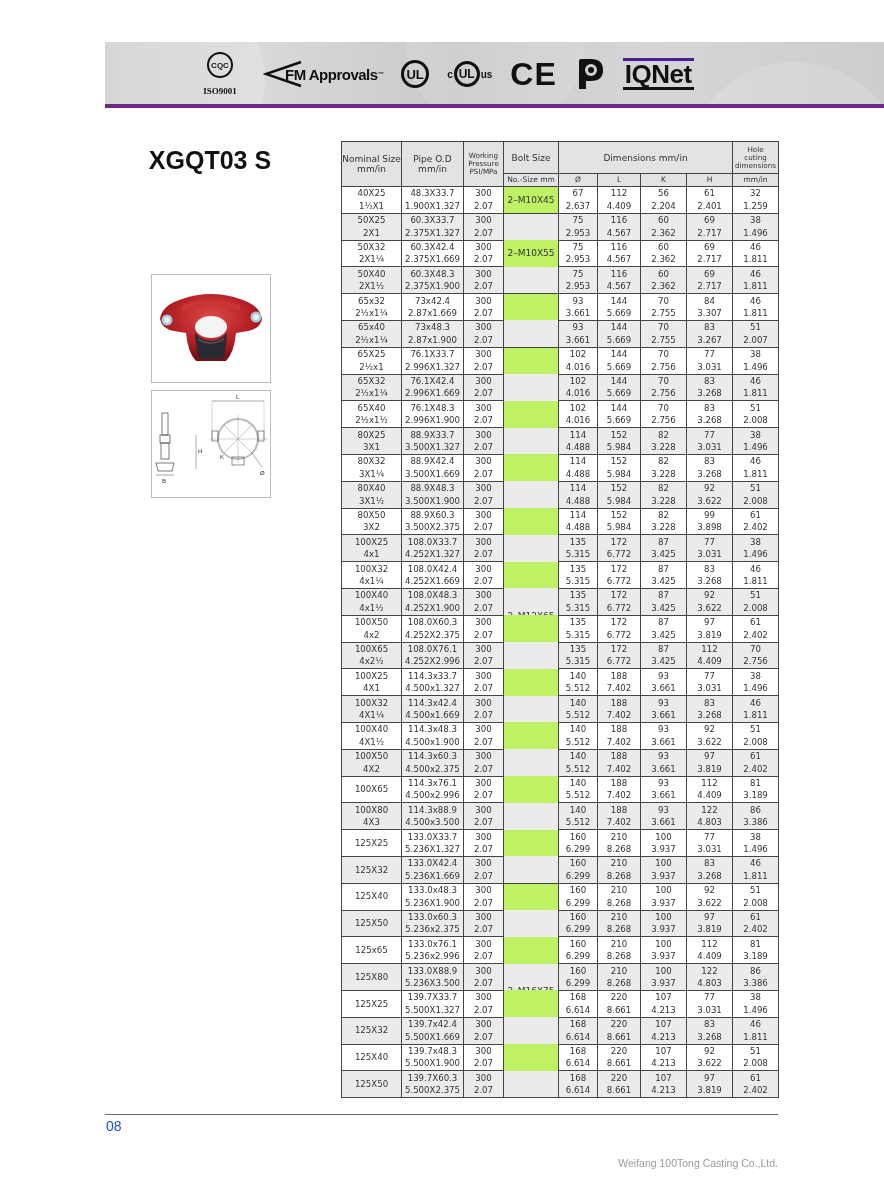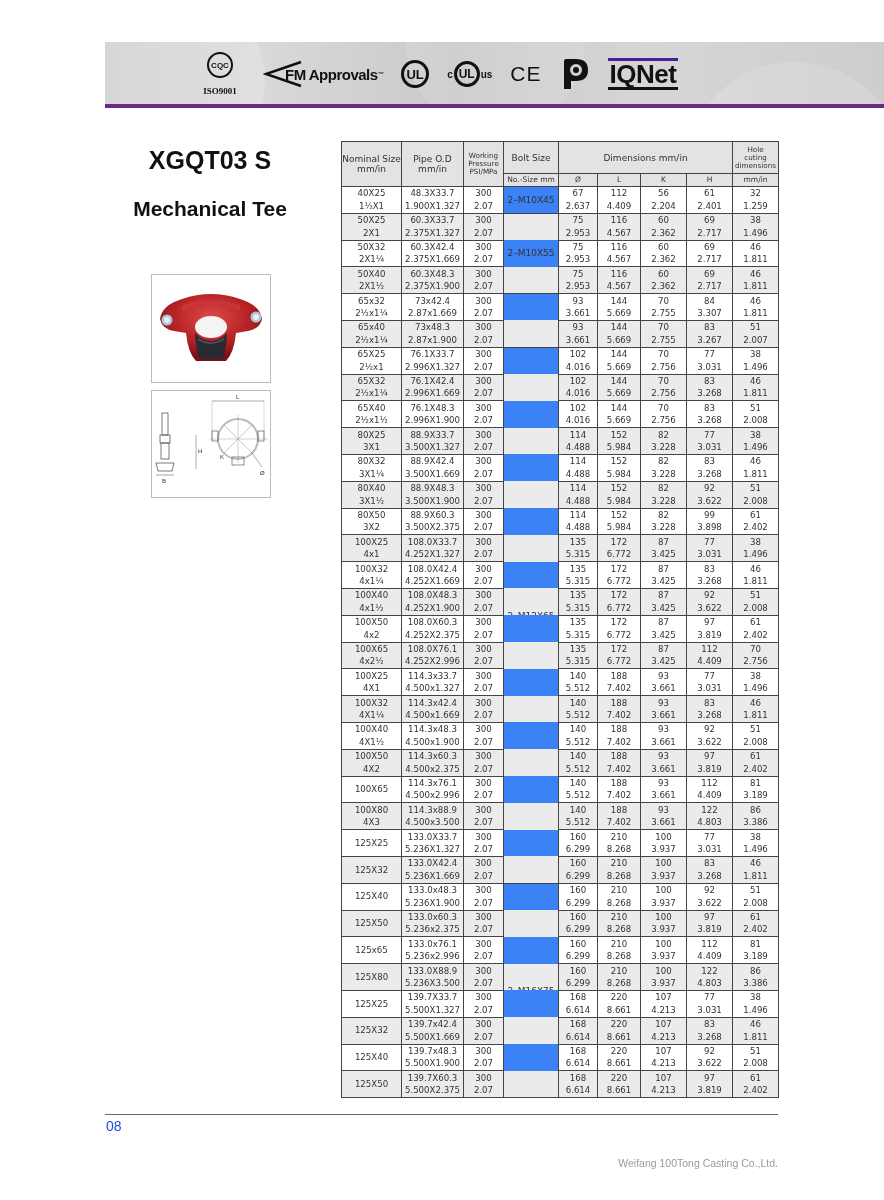--- a/index.html
+++ b/index.html
@@ -28,21 +28,21 @@
     align-items: center; justify-content: center; font-size: 8px; font-weight: bold;
   }
   .logo-cqc .iso { font-family: "Liberation Serif", serif; font-size: 9px; font-weight: bold; margin-top: 8px; }
   .logo-fm { position: relative; height: 30px; padding-left: 22px; font-size: 15px; font-family: "Liberation Sans", sans-serif; font-weight: bold; letter-spacing: -0.5px; }
   .logo-fm svg { position: absolute; left: 0; top: 0; }
   .logo-fm span { position: relative; z-index: 1; }
   .logo-fm sup { font-size: 6px; }
   .logo-ul { width: 28px; height: 28px; border: 3px solid #111; border-radius: 50%; font-size: 13px; }
   .logo-cul { font-size: 10px; gap: 1px; }
   .logo-cul .circ { width: 26px; height: 26px; border: 3px solid #111; border-radius: 50%; display: flex; align-items: center; justify-content: center; font-size: 12px; }
-  .logo-ce { font-size: 21px; font-family: "Liberation Sans", sans-serif; font-weight: normal; letter-spacing: 1px; }
+  .logo-ce { font-size: 32px; font-family: "Liberation Sans", sans-serif; font-weight: bold; letter-spacing: 1px; }
   .logo-p { width: 30px; height: 34px; }
   .logo-iqnet { font-size: 26px; font-weight: bold; border-top: 3px solid #4c1d95; border-bottom: 3px solid #111; padding: 0 2px; line-height: 26px; letter-spacing: -0.5px; }
 
   
   .title-code { position: absolute; left: 100px; top: 146px; width: 220px; text-align: center; font-size: 25px; font-weight: bold; color: #111; }
   .title-name { position: absolute; left: 100px; top: 194px; width: 220px; text-align: center; font-size: 21px; font-weight: bold; line-height: 29px; color: #111; }
 
   
   .photo-box { position: absolute; left: 151px; top: 274px; width: 120px; height: 109px; border: 1px solid #bdbdbd; background: #fff; }
   .drawing-box { position: absolute; left: 151px; top: 390px; width: 120px; height: 108px; border: 1px solid #bdbdbd; background: #fff; }
@@ -56,21 +56,21 @@
   .spec-table th, .spec-table td {
     border: 1px solid #444; text-align: center; vertical-align: middle; padding: 0; overflow: hidden; white-space: nowrap;
   }
   .spec-table thead th { background: #e3e3e3; font-weight: normal; color: #333; line-height: 10px; }
   .spec-table thead tr.h1 th { height: 32px; }
   .spec-table thead tr.h2 th { height: 13px; font-size: 7.5px; }
   .spec-table th.big { font-size: 9px; }
   .spec-table th.tiny { font-size: 7.2px; line-height: 8px; }
   .spec-table tbody td { height: 26.8px; line-height: 12.5px; }
   .spec-table tbody tr.alt td.z { background: #ebebeb; }
-  .spec-table tbody tr td.bolt { background: #3b82f6; border-top: none; border-bottom: none; }
+  .spec-table tbody tr td.bolt { background: #bef264; border-top: none; border-bottom: none; }
   .spec-table tbody tr.alt td.bolt-bg { background: #ebebeb; }
   .spec-table tbody td.bolt.grp-start { border-top: 1px solid #444; }
   .spec-table tbody td.bolt.grp-end { border-bottom: 1px solid #444; }
   .bolt-label { font-size: 9px; color: #333; }
   .cell2 { display: block; }
   .cell2 .l2 { display: block; }
 
   
   .footer-line { position: absolute; left: 105px; top: 1114px; width: 673px; height: 1px; background: #666; }
   .page-num { position: absolute; left: 106px; top: 1118px; font-size: 14px; color: #1d4ed8; }
@@ -120,21 +120,20 @@
       <circle cx="16" cy="13" r="3" fill="#111"></circle>
     </svg>
   </div>
   <div class="logo logo-iqnet">
       <span>IQNet</span>
     </div>
 </div>
 
 <div class="title-code">XGQT03 S</div>
 <div class="title-name">
-  <div>Mechanical Tee</div>
 </div>
 
 <div class="photo-box">
   <svg width="118" height="107" viewBox="0 0 118 107">
     <defs>
       <radialGradient id="redg" cx="50%" cy="35%" r="60%">
         <stop offset="0%" stop-color="#e04848"></stop>
         <stop offset="70%" stop-color="#b01e22"></stop>
         <stop offset="100%" stop-color="#7a1014"></stop>
       </radialGradient>

